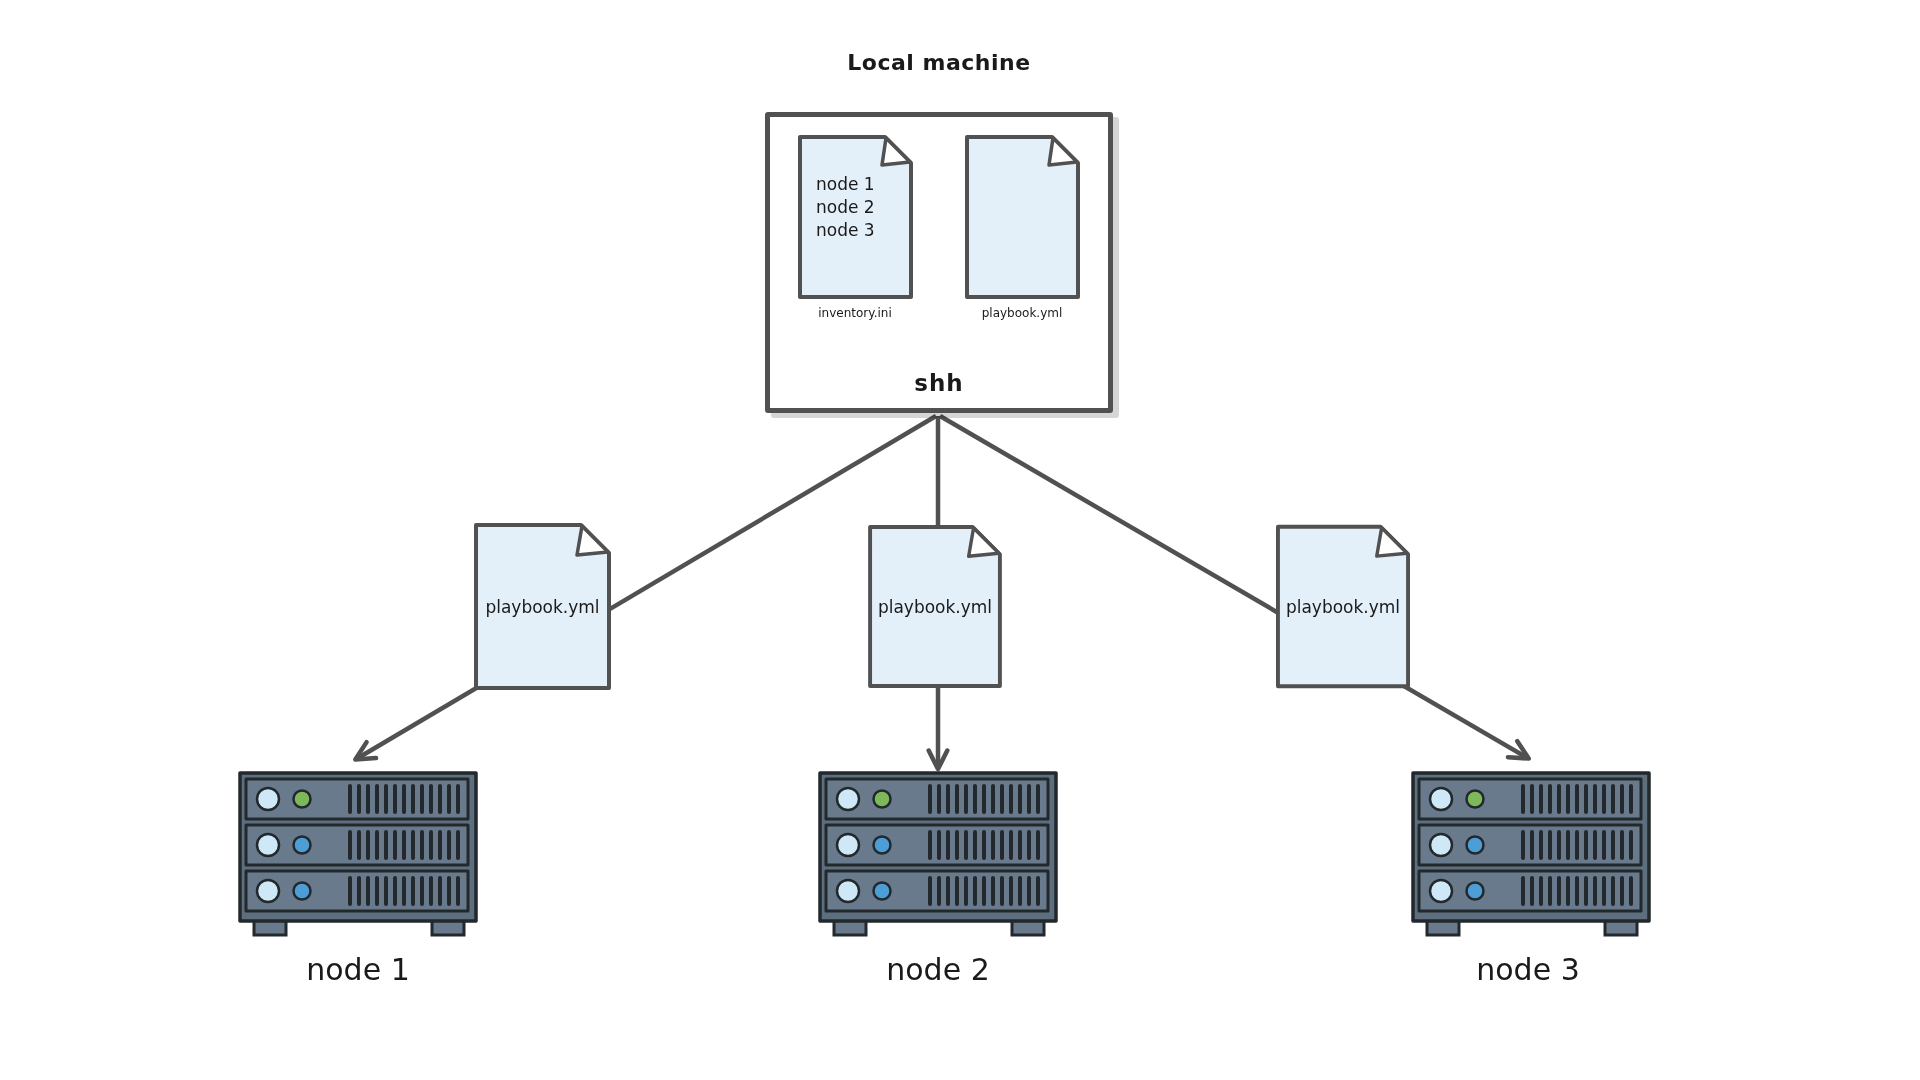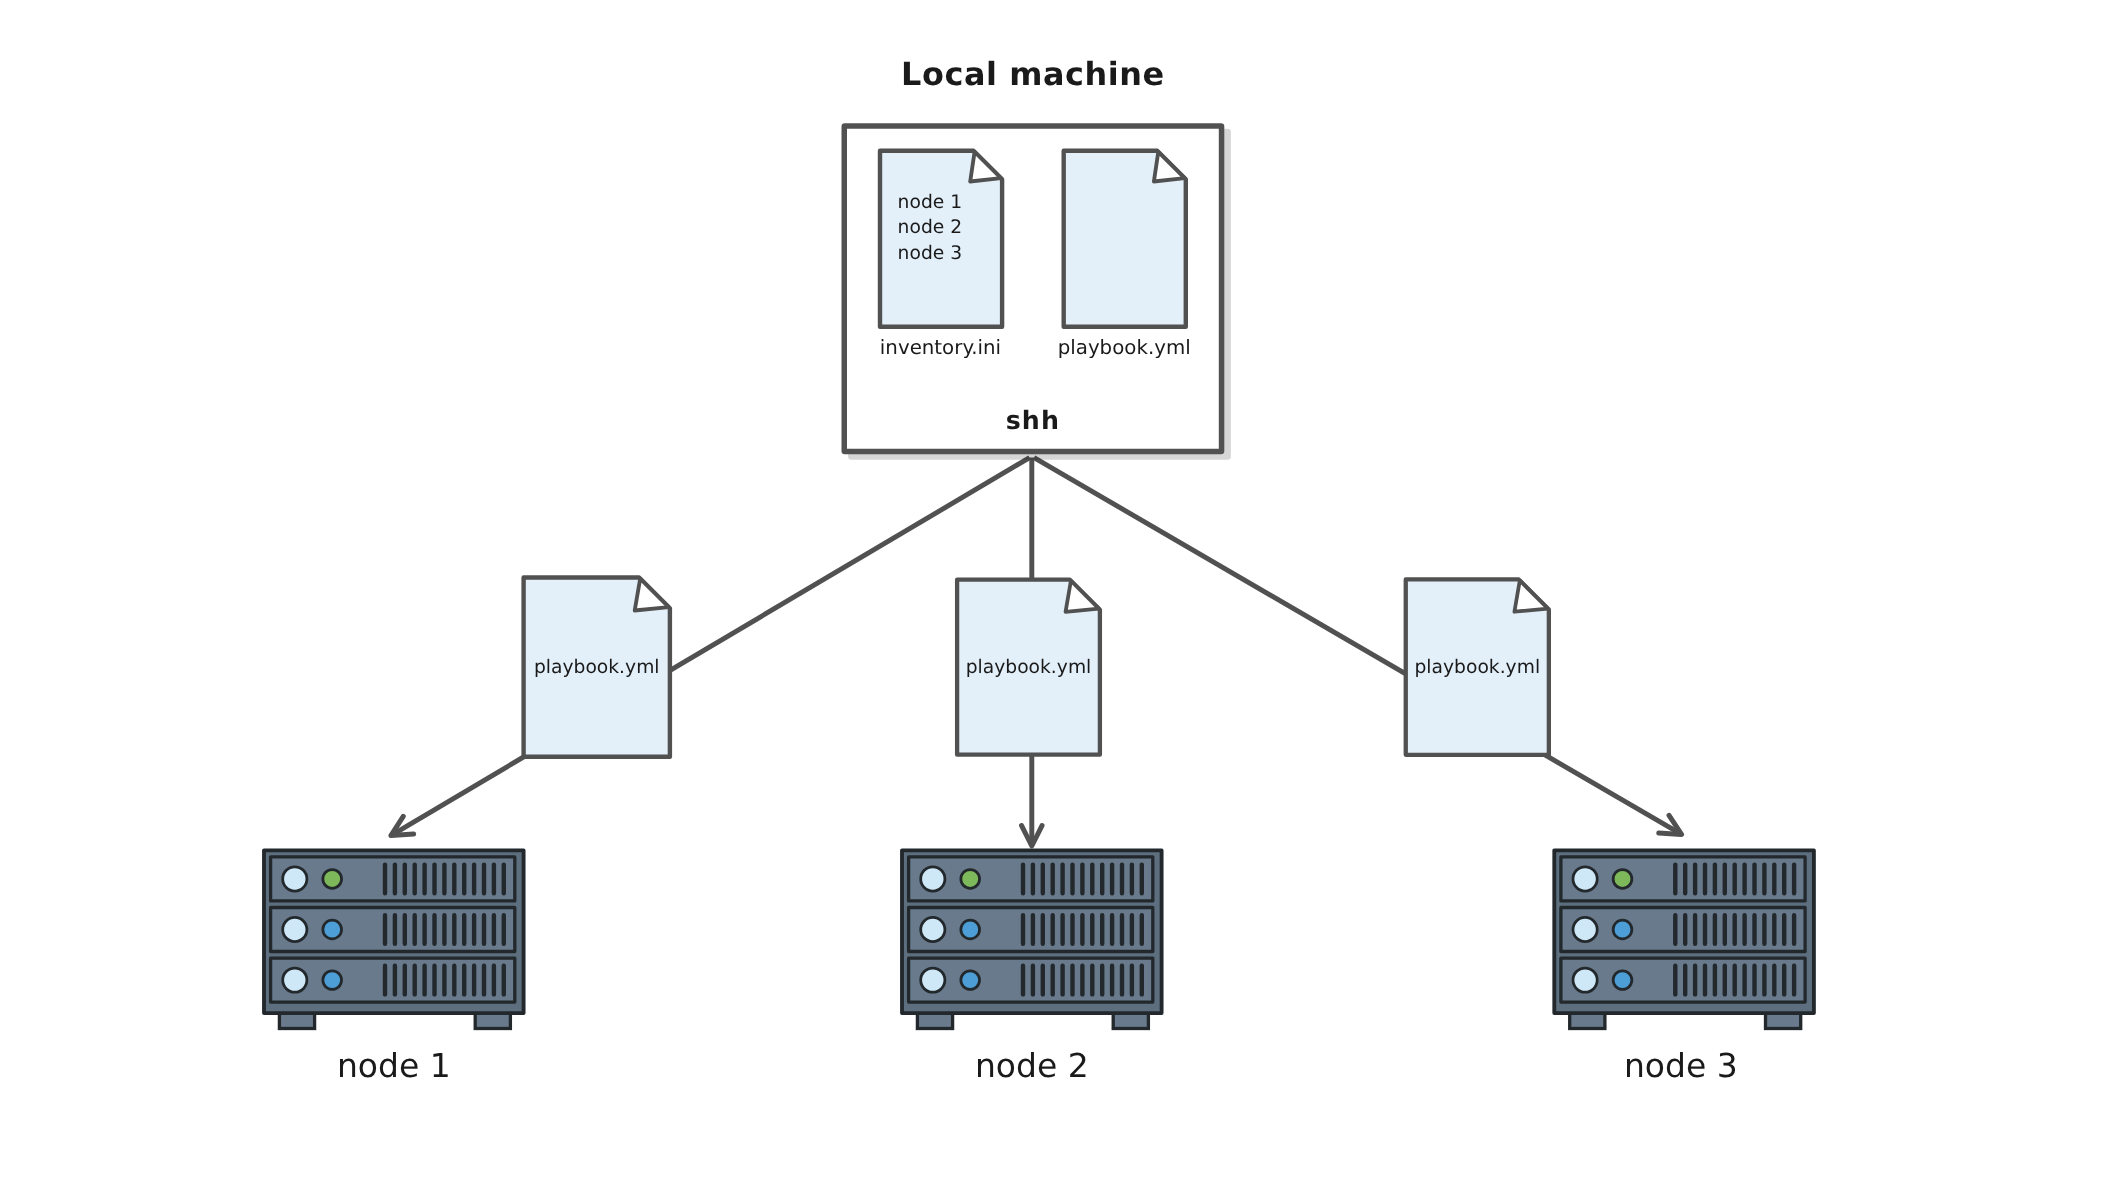--- a/index.html
+++ b/index.html
@@ -10,35 +10,35 @@
   }
   *{margin:0;padding:0;box-sizing:border-box;}
   html,body{width:1920px;height:1080px;background:var(--background);
     font-family:"DejaVu Sans", sans-serif;color:var(--text);overflow:hidden;}
   .canvas{position:absolute;left:0;top:0;width:1920px;height:1080px;}
 
   .arrows{position:absolute;left:0;top:0;}
   .arrow-line{stroke:var(--ink);stroke-width:4.5;fill:none;}
 
   .diagram-title{position:absolute;left:714px;top:50px;width:450px;
-    text-align:center;font-size:29px;font-weight:600;letter-spacing:.5px;}
+    text-align:center;font-size:22px;font-weight:600;letter-spacing:.5px;}
 
   .machine-box{position:absolute;left:765px;top:112px;width:348px;height:301px;
     background:var(--background);border:5px solid var(--ink);border-radius:3px;
     box-shadow:6px 5px 0 rgba(0,0,0,0.16);}
 
   .doc{position:absolute;}
   .doc svg{position:absolute;left:0;top:0;width:100%;height:100%;overflow:visible;}
   .doc-body{fill:var(--doc_fill);stroke:var(--ink);stroke-width:4;stroke-linejoin:round;}
   .doc-fold{fill:var(--background);stroke:var(--ink);stroke-width:3.5;stroke-linejoin:round;}
   .doc-inner-text{position:absolute;left:18px;top:38px;font-size:17px;line-height:23px;}
   .doc-center-label{position:absolute;inset:0;display:flex;align-items:center;
     justify-content:center;font-size:17px;}
 
-  .file-caption{position:absolute;width:170px;text-align:center;font-size:18px;top:189px;}
+  .file-caption{position:absolute;width:170px;text-align:center;font-size:12px;top:189px;}
   .shh-label{position:absolute;left:0;top:253px;width:338px;text-align:center;
     font-size:23px;font-weight:600;letter-spacing:1px;}
 
   .rack{position:absolute;width:240px;height:170px;overflow:visible;}
   .rack-body{fill:var(--rack_body);stroke:var(--rack_outline);stroke-width:3.5;stroke-linejoin:round;}
   .rack-unit{fill:var(--rack_unit);stroke:var(--rack_outline);stroke-width:3;stroke-linejoin:round;}
   .rack-foot{fill:var(--rack_unit);stroke:var(--rack_outline);stroke-width:3;}
   .led{stroke:var(--rack_outline);stroke-width:2.5;}
   .led-light{fill:var(--led_light);}
   .led-green{fill:var(--led_green);}

